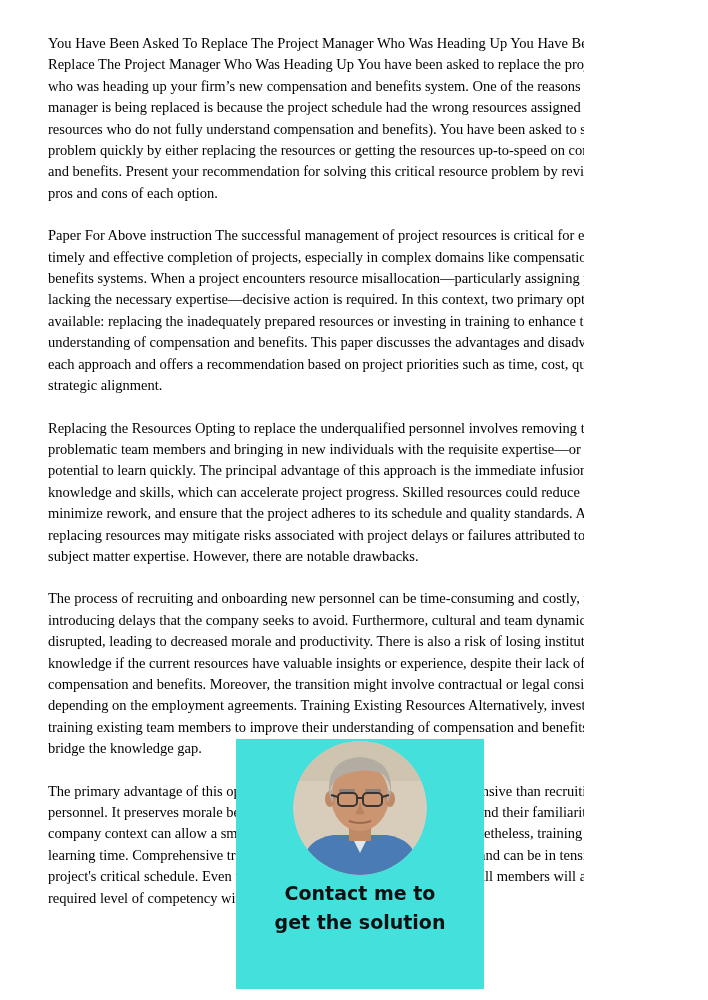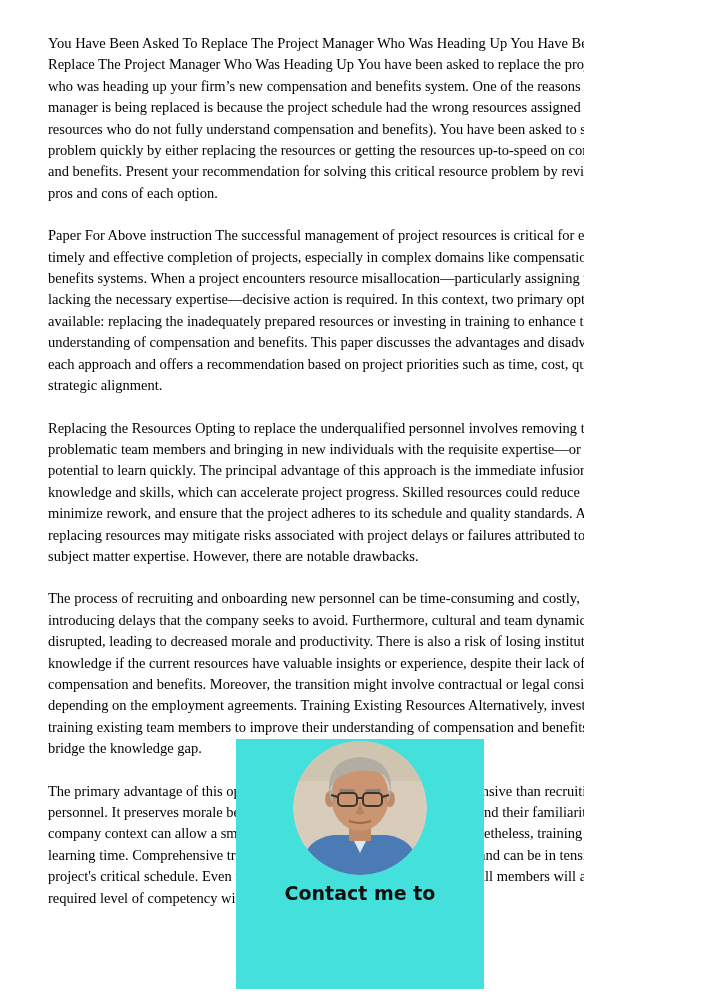--- a/index.html
+++ b/index.html
@@ -107,15 +107,16 @@
           <line x1="64" y1="57" x2="70" y2="57" stroke="#3a3430" stroke-width="2"></line>
           <line x1="45" y1="56" x2="38" y2="54" stroke="#3a3430" stroke-width="2"></line>
           <line x1="89" y1="56" x2="96" y2="54" stroke="#3a3430" stroke-width="2"></line>
 
           <path d="M67 60 Q65 70 62 72 Q67 75 72 72 Q69 70 67 60" fill="#b9835f"></path>
           <path d="M56 80 Q67 84 78 80" fill="none" stroke="#9c6a4c" stroke-width="2"></path>
         </g>
       </svg>
     </div>
     <div class="contact-line">Contact me to</div>
+    <div class="contact-line">get the solution</div>
   </div>
 
 </div>
 
 </body></html>

